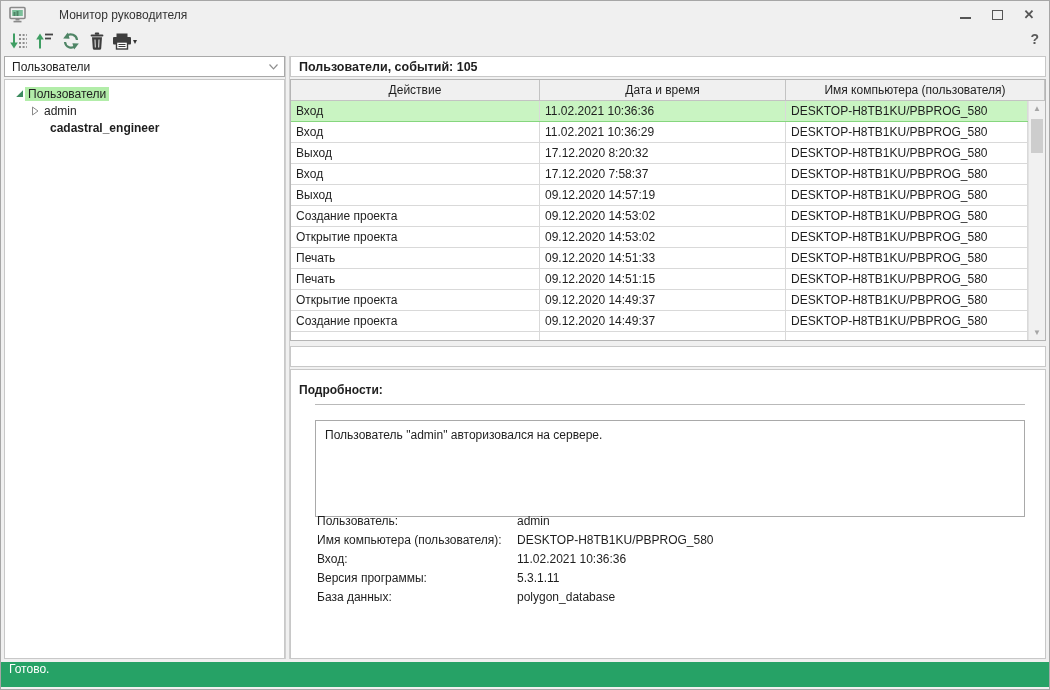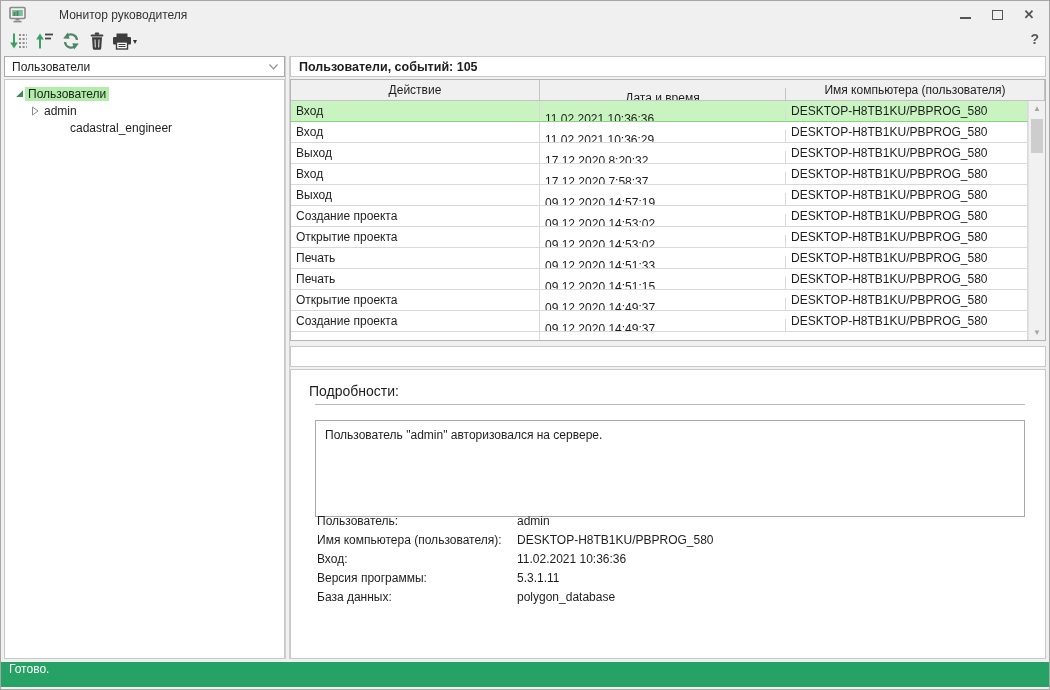--- a/index.html
+++ b/index.html
@@ -24,44 +24,44 @@
   .drop-caret { font-size:8px; color:#333; margin-left:1px; }
   .help-btn { position:absolute; right:10px; top:30px; font-size:14px; font-weight:bold; color:#5a5a5a; }
   
   .combo { position:absolute; left:3px; top:55px; width:281px; height:21px; background:#fff; border:1px solid #a9a9a9; }
   .combo-text { position:absolute; left:7px; top:3px; }
   .combo-chevron { position:absolute; right:6px; top:7px; }
   .tree { position:absolute; left:3px; top:78px; width:281px; bottom:30px; background:#fff; border:1px solid #c8c8c8; padding-top:5px; }
   .tree-row { display:flex; align-items:center; height:17px; }
   .tree-row .expander { width:10px; margin-left:10px; display:flex; align-items:center; }
   .tree-row.child .expander { margin-left:26px; }
-  .tree-row.leaf { padding-left:62px; }
+  .tree-row.leaf { padding-left:42px;font-weight:bold; }
   .tree-label { padding:0 3px; white-space:nowrap; }
   .tree-label.selected { background:#b2eda9; }
   
   .vsplit { position:absolute; left:284px; top:55px; width:5px; bottom:30px; background:#f0f0f0; border-left:1px solid #cfcfcf; border-right:1px solid #cfcfcf; }
   
   .events-header { position:absolute; left:289px; right:3px; top:55px; height:21px; background:#fff; border:1px solid #c8c8c8; font-weight:bold; font-size:12.5px; padding:3px 8px; }
   .table-wrap { position:absolute; left:289px; right:3px; top:78px; height:262px; background:#14b8a6; border:1px solid #b5b5b5; overflow:hidden; }
   .thead { display:flex; height:21px; background:#f0f0f0; border-bottom:1px solid #c3c3c3; }
   .th { padding-top:3px; text-align:center; border-right:1px solid #c3c3c3; overflow:hidden; white-space:nowrap; }
-  .col-a { width:249px; } .col-b { width:246px;margin-top:8px; } .col-c { flex:1; }
+  .col-a { width:249px; } .col-b { width:246px; } .col-c { flex:1; }
   .tbody { width:calc(100% - 17px); }
   .tr { display:flex; height:21px; border-bottom:1px solid #d9d9d9; background:#fff; }
   .tr.selected { background:#c9f4c2; border-bottom:1px solid #86d67e; }
   .td { padding:3px 13px 0 5px; border-right:1px solid #d9d9d9; overflow:hidden; white-space:nowrap; }
   .tr.filler { height:10px; border-bottom:none; }
   .vscroll { position:absolute; top:21px; right:0; bottom:0; width:17px; background:#f1f1f1; border-left:1px solid #e2e2e2; }
   .vscroll .arrow { position:absolute; left:0; width:100%; text-align:center; font-size:8px; color:#a6a6a6; }
   .vscroll .up { top:3px; } .vscroll .down { bottom:3px; }
   .vscroll .thumb { position:absolute; left:2px; right:2px; top:18px; height:34px; background:#cdcdcd; }
   .empty-strip { position:absolute; left:289px; right:3px; top:345px; height:21px; background:#fff; border:1px solid #c8c8c8; }
   
   .details { position:absolute; left:289px; right:3px; top:368px; bottom:30px; background:#fff; border:1px solid #c8c8c8; }
-  .details-title { position:absolute; left:18px; top:13px; font-size:14px; }
+  .details-title { position:absolute; left:8px; top:13px; font-size:12px;font-weight:bold; }
   .details-rule { position:absolute; left:24px; right:20px; top:34px; border-top:1px solid #b9b9b9; }
   .details-message { position:absolute; left:24px; right:20px; top:50px; height:97px; border:1px solid #a9a9a9; padding:7px 9px; overflow:hidden; }
   .details-fields { position:absolute; left:26px; top:144px; right:20px; }
   .field-row { display:flex; height:19px; }
   .field-label { width:200px; }
   
   .statusbar { position:absolute; left:0; right:0; bottom:2px; height:25px; background:#26a266; color:#fff; padding:0 8px; }
 </style>
 </head>
 <body>

